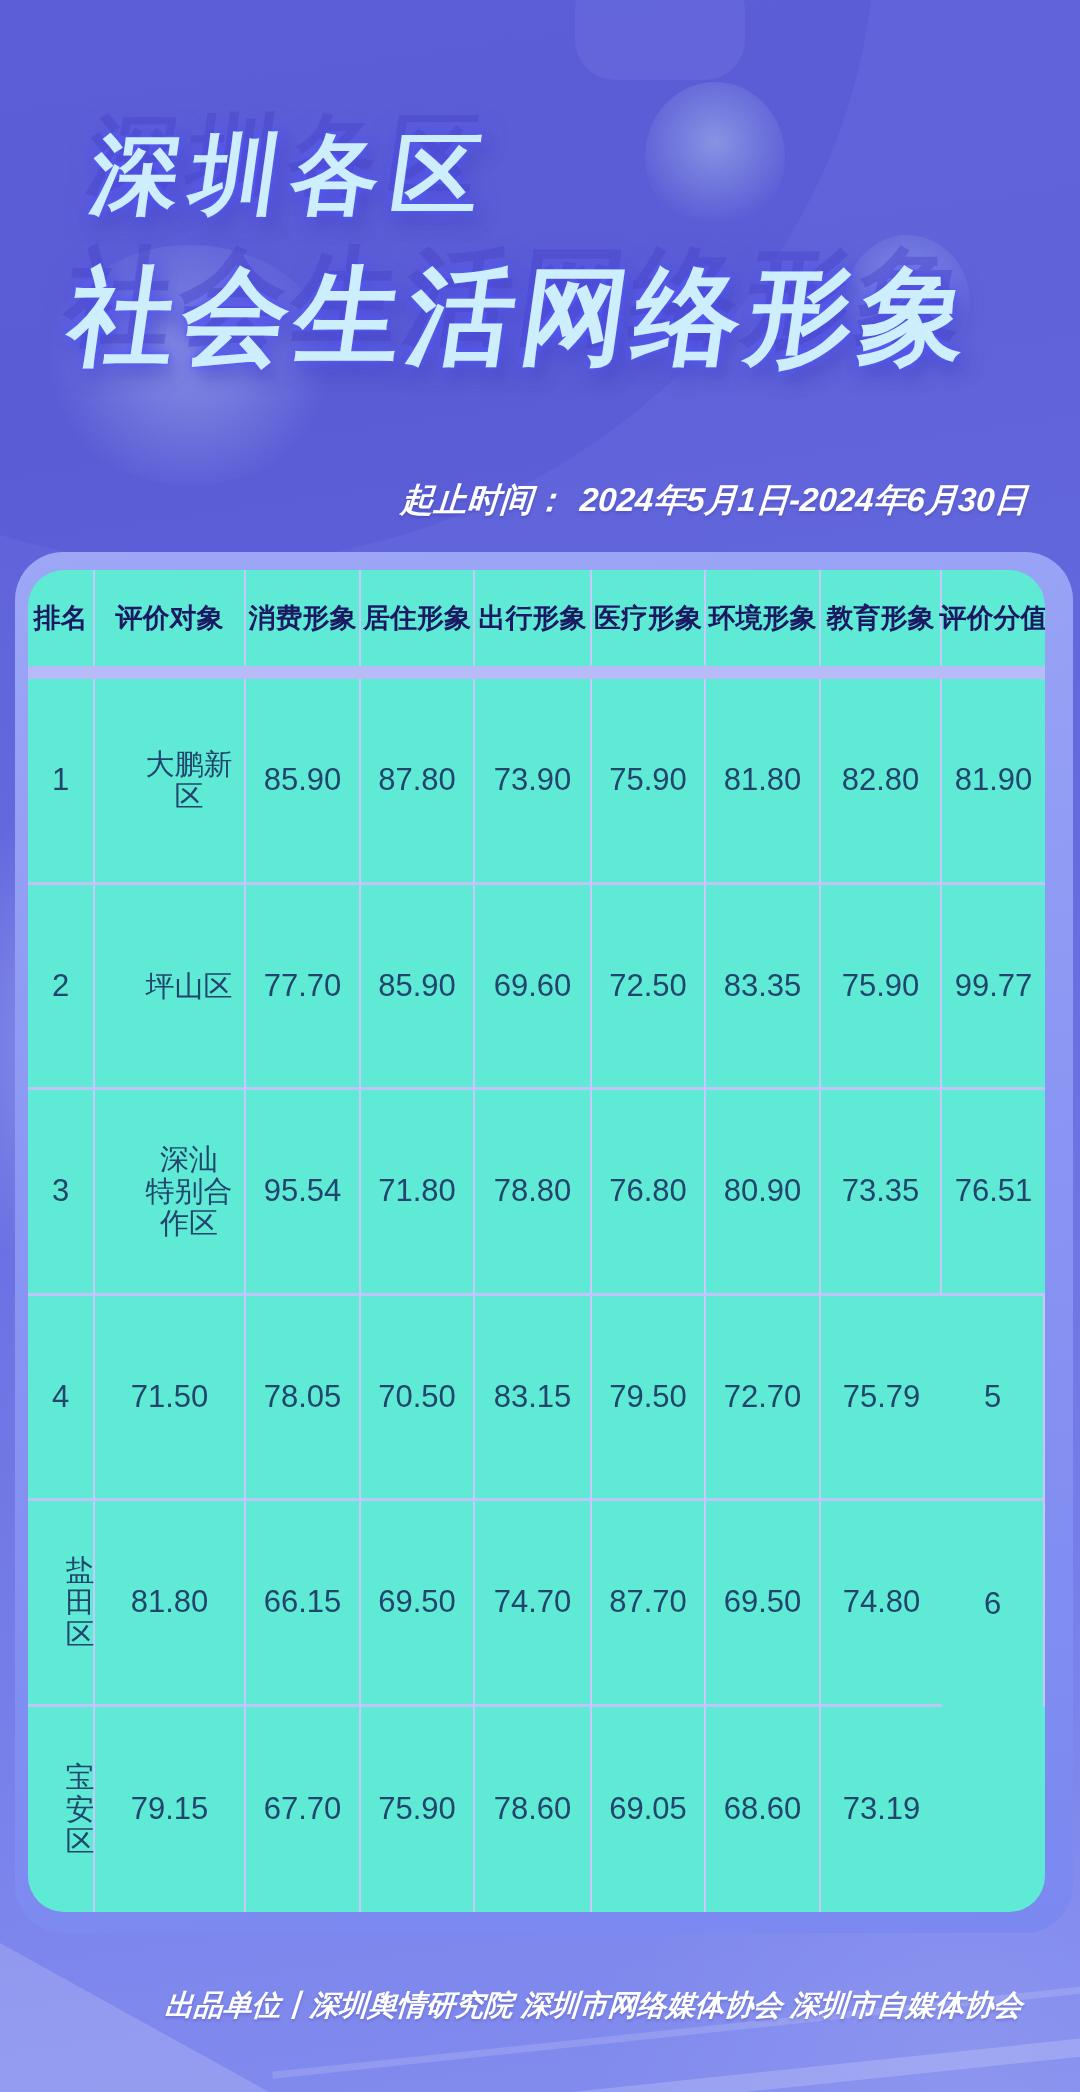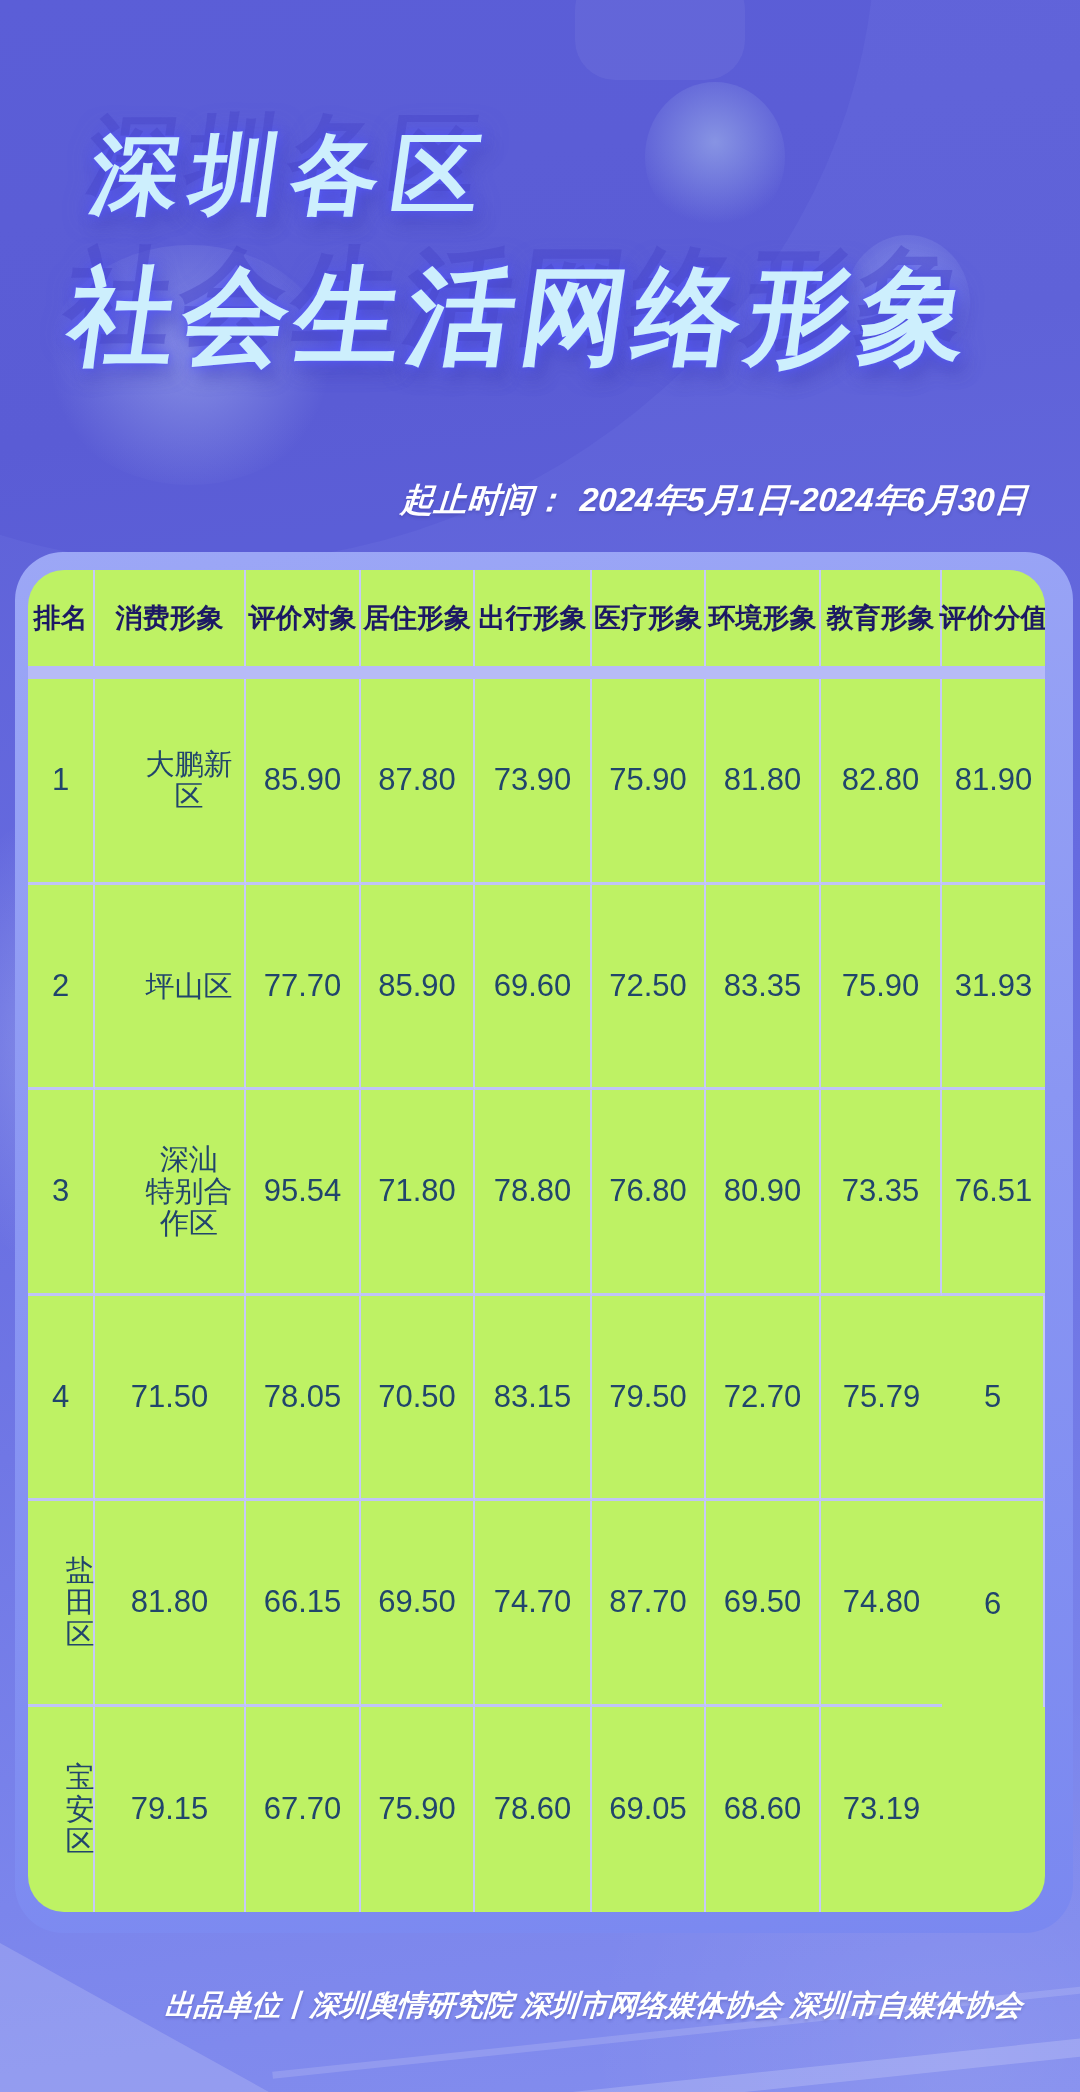--- a/index.html
+++ b/index.html
@@ -60,21 +60,21 @@
   }
   .period .pv{margin-left:14px;}
   
   .card-frame{
     position:absolute;left:15px;top:552px;width:1058px;height:1381px;
     border-radius:48px;
     background:linear-gradient(172deg,#9ca7f6 0%,#8a96f3 45%,#7a88f0 100%);
   }
   .table{
     position:absolute;left:28px;top:570px;width:1017px;height:1342px;
-    background:#bef264;border-radius:36px;overflow:hidden;
+    background:#5eead4;border-radius:36px;overflow:hidden;
     display:grid;
     grid-template-columns:67px 151px 115px 114px 117px 114px 115px 121px 103px;
     grid-template-rows:96px 13px repeat(6,1fr);
   }
   .th{
     display:flex;align-items:center;justify-content:center;
     border-right:2px solid #c6c9fa;
     color:#1c1963;font-size:27px;font-weight:bold;white-space:nowrap;
   }
   .band{grid-column:1/-1;background:#b7bbf7;}
@@ -111,22 +111,22 @@
 <div class="title1">深圳各区</div>
 <div class="title2">社会生活网络形象</div>
 
 <div class="period">
   <span>起止时间：</span><span class="pv">2024年5月1日-2024年6月30日</span>
 </div>
 
 <div class="card-frame"></div>
 <div class="table">
   <div class="th">排名</div>
+  <div class="th">评价对象</div>
   <div class="th">消费形象</div>
-  <div class="th">评价对象</div>
   <div class="th">居住形象</div>
   <div class="th">出行形象</div>
   <div class="th">医疗形象</div>
   <div class="th">环境形象</div>
   <div class="th">教育形象</div>
   <div class="th last">评价分值</div>
   <div class="band"></div>
 
   <div class="td rank">1</div>
   <div class="td name">大鹏新区</div>
@@ -139,21 +139,21 @@
   <div class="td num last">81.90</div>
 
   <div class="td rank">2</div>
   <div class="td name">坪山区</div>
   <div class="td num">77.70</div>
   <div class="td num">85.90</div>
   <div class="td num">69.60</div>
   <div class="td num">72.50</div>
   <div class="td num">83.35</div>
   <div class="td num">75.90</div>
-  <div class="td num last">31.93</div>
+  <div class="td num last">99.77</div>
 
   <div class="td rank">3</div>
   <div class="td name">深汕
 特别合作区</div>
   <div class="td num">95.54</div>
   <div class="td num">71.80</div>
   <div class="td num">78.80</div>
   <div class="td num">76.80</div>
   <div class="td num">80.90</div>
   <div class="td num">73.35</div>

